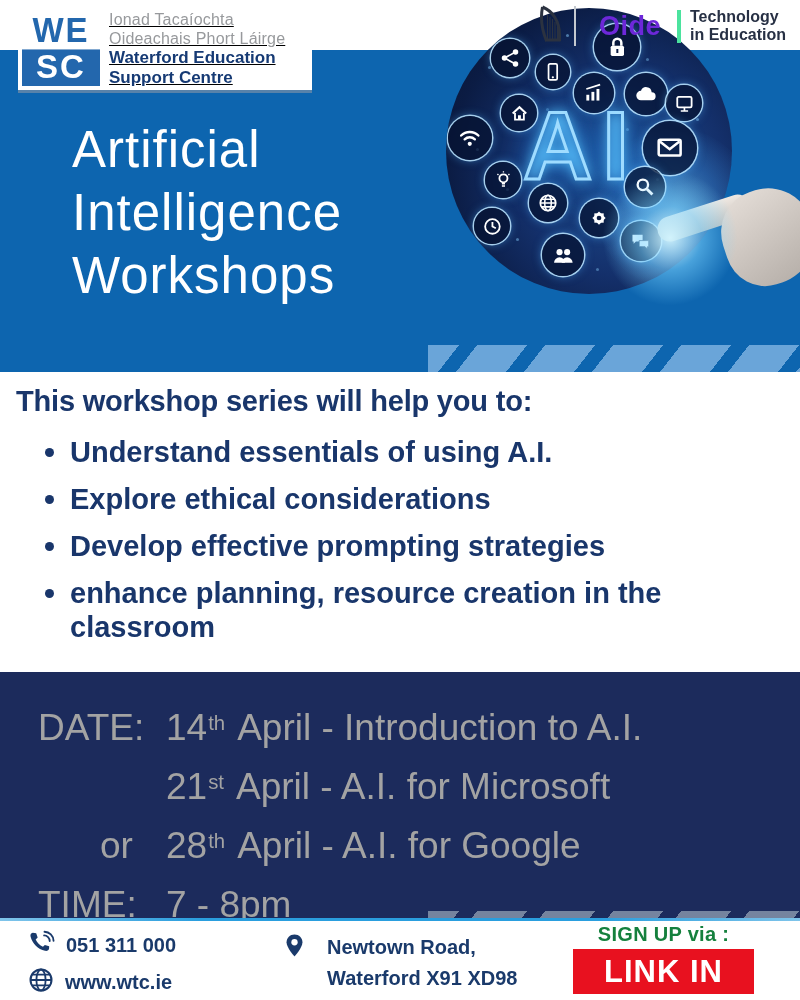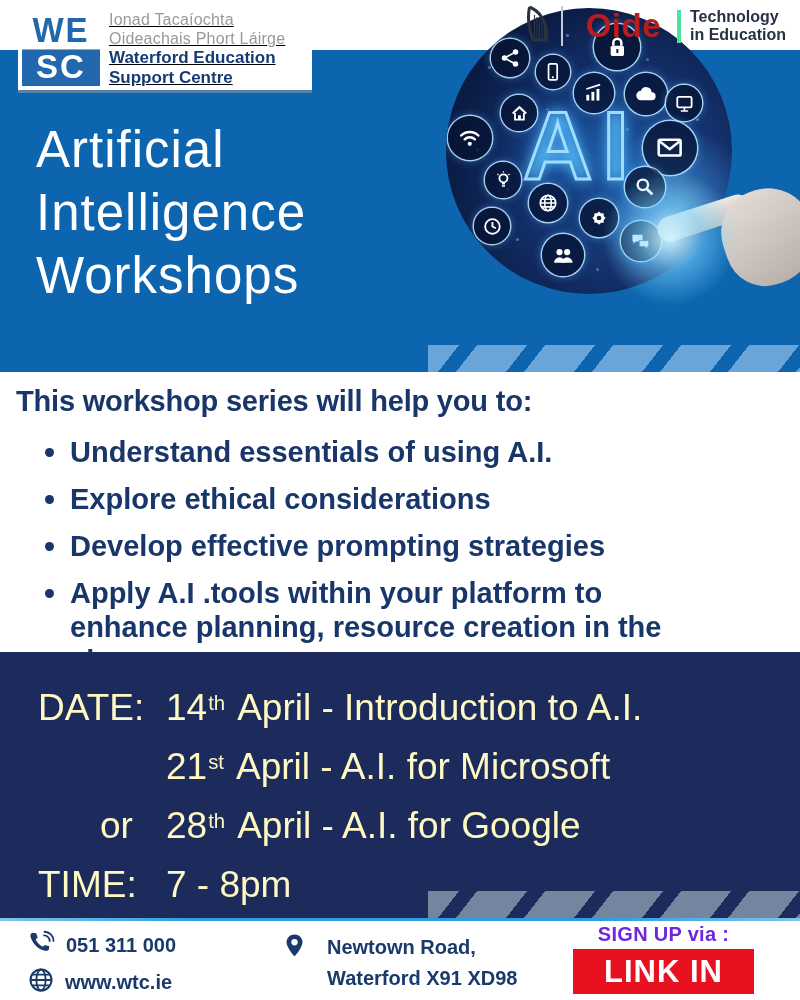--- a/index.html
+++ b/index.html
@@ -19,29 +19,29 @@
               transform:scaleY(1.08); }
   .mark-bottom { height:38px; background:#2367ad; color:#fff; font-weight:bold; font-size:33px;
               display:flex; align-items:center; justify-content:center; letter-spacing:2px; }
   .logo-text { display:flex; flex-direction:column; justify-content:center;text-decoration:underline; }
   .irish { color:#97999c; font-size:16px; line-height:19px; letter-spacing:.2px; }
   .eng   { color:#163a74; font-weight:bold; font-size:17px; line-height:20px; }
 
   
   .gov-brand { position:absolute; top:4px; right:14px; height:44px; display:flex; align-items:center; z-index:7; }
   .gov-divider { width:2px; height:40px; background:#c4c9cf; margin:0 11px 0 9px; }
-  .oide-name { font-size:33px; font-weight:bold; color:#b91c1c; letter-spacing:.5px; margin-right:16px;margin-left:12px; }
+  .oide-name { font-size:27px; font-weight:bold; color:#6d28d9; letter-spacing:.5px; margin-right:16px;margin-left:12px; }
   .mint-bar { width:4px; height:33px; background:#4be39e; margin-right:9px; flex:none; }
   .division { font-size:16px; line-height:18px; color:#273044; font-weight:600; }
 
   
   .hero { position:absolute; top:50px; left:0; width:800px; height:322px; background:#0d65af; }
   .hero-title { position:absolute; left:36px; top:68px; color:#ffffff; font-size:51px;
                 line-height:63px; letter-spacing:1px; font-weight:400; }
-  .hero-title span { display:block; }
+  .hero-title span { display:block;margin-left:36px; }
   .hero-stripes, .navy-stripes { position:absolute; bottom:0; right:0; width:372px; height:27px; overflow:hidden; }
   .hero-stripes::before, .navy-stripes::before { content:""; position:absolute; top:0; bottom:0; left:-40px; right:-40px;
         transform:skewX(-38deg); transform-origin:bottom; }
   .hero-stripes::before { background:repeating-linear-gradient(90deg,#6aa5d9 0 50px, transparent 50px 68px); }
   .navy-stripes::before { background:repeating-linear-gradient(90deg,#75849f 0 50px, transparent 50px 68px); }
 
   
   .ai-circle { position:absolute; left:446px; top:8px; width:286px; height:286px; border-radius:50%;
                overflow:hidden; z-index:4;
                background:radial-gradient(circle at 62% 58%, #1d4f93 0%, #14306b 42%, #0b1c44 72%, #071230 100%); }
@@ -73,38 +73,38 @@
   
   .body-sec { position:absolute; top:372px; left:0; width:800px; height:280px; background:#fff;
               padding:13px 18px 0 16px; color:#19366b; }
   .body-heading { font-size:29px; font-weight:bold; letter-spacing:-.2px; }
   .body-sec ul { list-style:none; margin-top:17px; padding-left:54px; }
   .body-sec li { position:relative; font-size:29px; font-weight:bold; line-height:34px; margin-bottom:13px; }
   .body-sec li .dot { position:absolute; left:-25px; top:13px; width:9px; height:9px; border-radius:50%; background:#19366b; }
   .body-sec li span { display:block; }
 
   
-  .schedule { position:absolute; top:652px; left:0; width:800px; height:266px; background:#1c2b5c;
-              color:#fef9c3; font-size:37px; line-height:53px; padding:29px 0 0 38px; }
+  .schedule { position:absolute; top:672px; left:0; width:800px; height:266px; background:#1c2b5c;
+              color:#a3a3a3; font-size:37px; line-height:53px; padding:29px 0 0 38px; }
   .slabel { display:inline-block; width:128px; }
   .slabel.or { padding-left:62px; }
   .schedule sup { font-size:.55em; position:relative; top:-.5em; vertical-align:baseline; margin-left:1px; }
   .rest { margin-left:12px; }
   .divider-strip { position:absolute; top:918px; left:0; width:800px; height:3px;
                    background:linear-gradient(90deg,#7fc4ea,#2a9ede 25%,#2a9ede 75%,#7fc4ea); }
 
   
   .footer { position:absolute; top:921px; left:0; width:800px; height:79px; background:#fff; }
   .f-left { position:absolute; left:28px; top:9px; }
   .f-row { display:flex; align-items:center; gap:11px; margin-bottom:7px;
            color:#1a3a6b; font-weight:bold; font-size:20px; }
   .f-mid { position:absolute; left:283px; top:11px; display:flex; gap:21px; color:#1a3a6b;
            font-weight:bold; font-size:20px; line-height:31px; }
   .f-signup { position:absolute; left:573px; top:2px; width:181px; text-align:center; }
-  .signup-label { color:#6d28d9; font-weight:bold; font-size:20px; letter-spacing:.3px; }
+  .signup-label { color:#15803d; font-weight:bold; font-size:20px; letter-spacing:.3px; }
   .signup-btn { margin-top:3px; background:#e8111f; color:#fff; font-weight:bold; font-size:31px;
                 height:45px; line-height:45px; letter-spacing:1px; border:none; width:100%;
                 display:block; cursor:pointer; font-family:"Liberation Sans", sans-serif; }
 </style>
 </head>
 <body>
 
 <div class="poster">
 
   <div class="band-top"></div>
@@ -289,21 +289,20 @@
       <li>
           <i class="dot"></i>
         <span>Explore ethical considerations</span>
         </li>
       <li>
           <i class="dot"></i>
         <span>Develop effective prompting strategies</span>
         </li>
       <li>
           <i class="dot"></i>
-        <span>Apply A.I .tools within your platform to</span>
         <span>enhance planning, resource creation in the</span>
         <span>classroom</span>
         </li>
     </ul>
   </div>
 
   <div class="schedule">
     <div>
       <span class="slabel">DATE:</span><span>14</span><sup>th</sup><span class="rest">April - Introduction to A.I.</span>
     </div>

